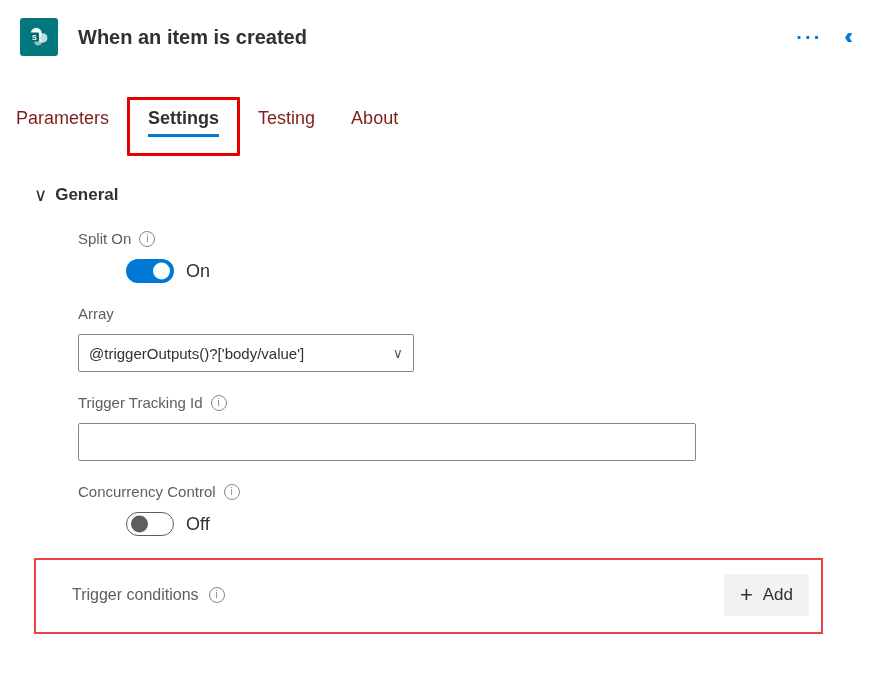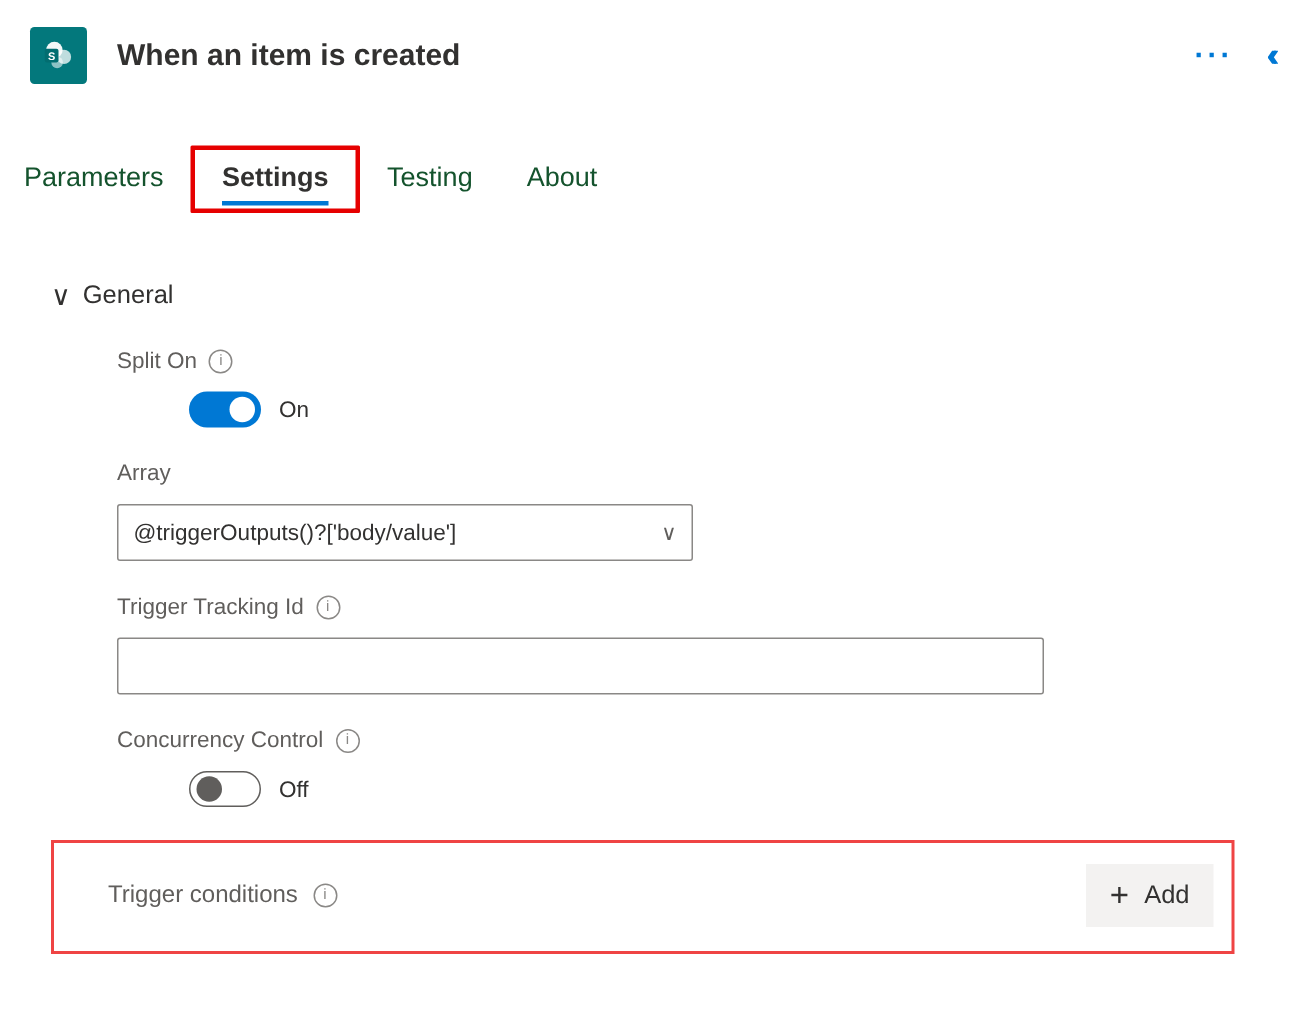--- a/index.html
+++ b/index.html
@@ -58,56 +58,56 @@
   }
 
   
   .tabs {
     display: flex;
     gap: 36px;
     padding: 34px 16px 0 16px;
   }
   .tab {
     font-size: 18px;
-    color: #14532d;
+    color: #7f1d1d;
     padding: 6px 0 10px 0;
     cursor: pointer;
     position: relative;
   }
   .tab.active {
     color: #323130;
     font-weight: 600;
   }
   .tab.active::after {
     content: "";
     position: absolute;
     left: 0; right: 0; bottom: 2px;
     height: 3px;
     background: #0078d4;
   }
   .tab-highlight {
     border: 3px solid #e60000;
-    padding: 2px 18px 0 18px;
-    margin: -5px -18px 16px -18px;
+    padding: 2px 18px 14px 18px;
+    margin: -5px -18px 0 -18px;
     border-radius: 1px;
   }
 
   
   .content {
     padding: 28px 20px 0 34px;
   }
   .section-head {
     display: flex;
     align-items: center;
     gap: 8px;
     margin-bottom: 24px;
     cursor: pointer;
   }
   .section-head .chev { font-size: 18px; color: #323130; }
-  .section-head .label { font-size: 17px; font-weight: 400; }
+  .section-head .label { font-size: 17px; font-weight: 700; }
 
   .field-block { padding-left: 44px; margin-bottom: 22px; }
   .field-row {
     display: flex;
     align-items: center;
     gap: 8px;
     margin-bottom: 12px;
     color: #605e5c;
     font-size: 15px;
     text-align: right;
@@ -144,25 +144,25 @@
     border: 1.5px solid #605e5c;
   }
   .toggle .knob {
     position: absolute;
     width: 17px; height: 17px;
     border-radius: 50%;
     top: 50%; transform: translateY(-50%);
   }
   .toggle.on .knob { right: 4px; background: #fff; }
   .toggle.off .knob { left: 4px; background: #605e5c; }
-  .toggle-label { font-size: 15px; color: #323130; }
+  .toggle-label { font-size: 18px; color: #323130; }
 
   
   .dropdown {
-    width: 384px;
+    width: 336px;
     height: 38px;
     border: 1px solid #8a8886;
     border-radius: 2px;
     display: flex;
     align-items: center;
     padding: 0 10px;
     cursor: pointer;
     justify-content: space-between;
     color: #323130;
     font-size: 15px;

